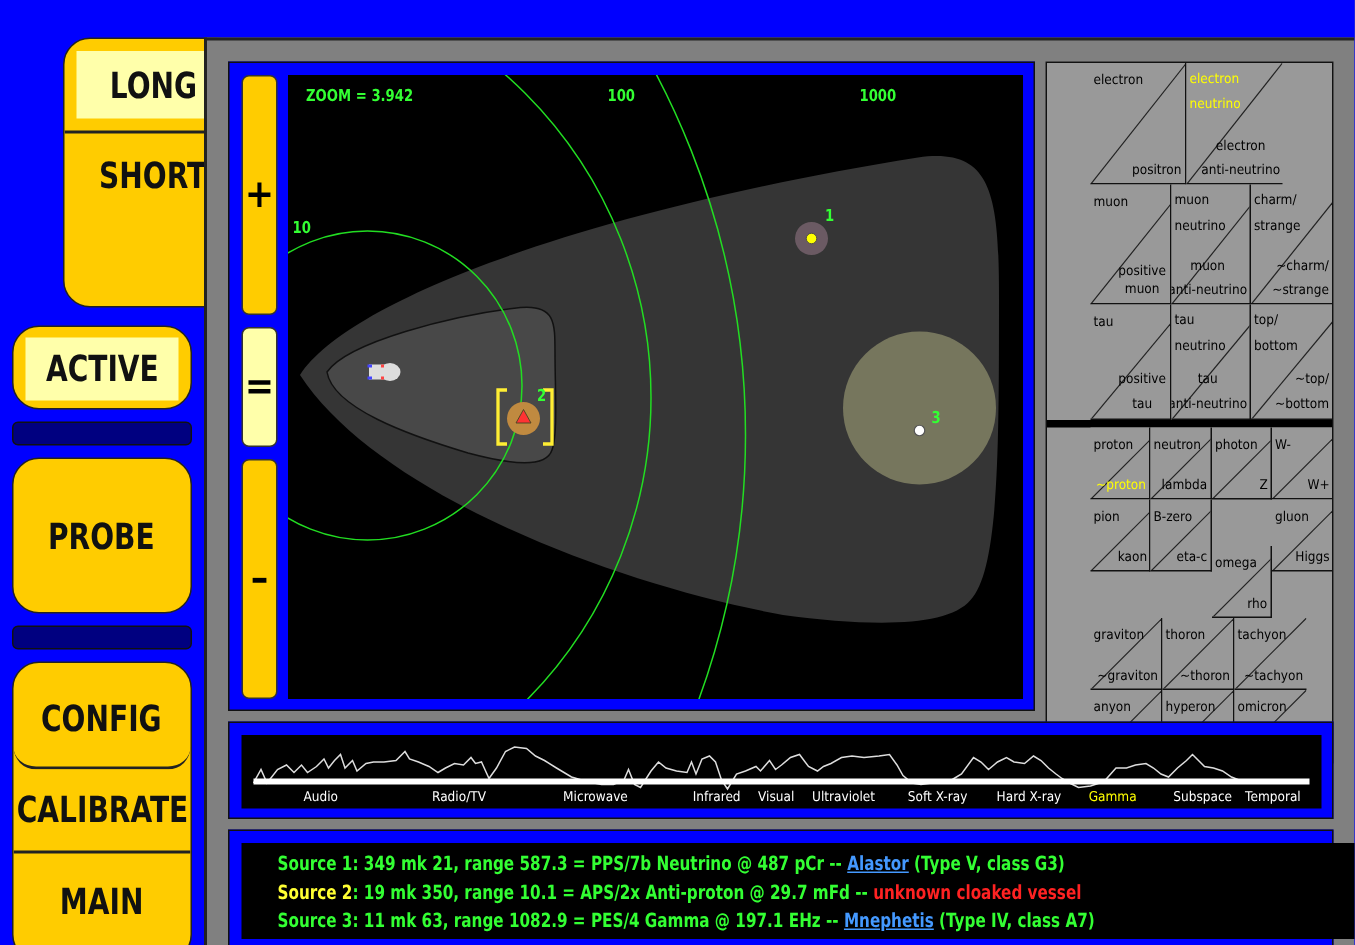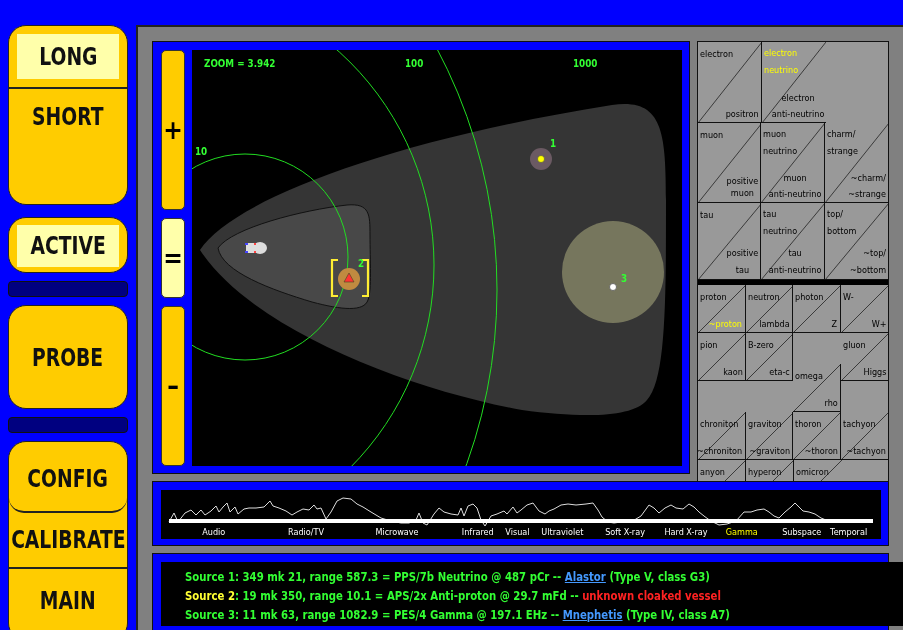--- a/index.html
+++ b/index.html
@@ -19,21 +19,21 @@
 
   
   .map-frame { position: absolute; left: 152px; top: 41px; width: 538px; height: 433px; background: #0000ff; border: 1px solid #111; }
   .zoom-btn { position: absolute; left: 8px; width: 24px; border: 1px solid #333; border-radius: 5px; display: flex; align-items: center; justify-content: center; font-weight: bold; font-size: 26px; color: #000; cursor: pointer; }
   .viewport { position: absolute; left: 39px; top: 8px; width: 490px; height: 416px; background: #000; overflow: hidden; }
   .viewport svg { position: absolute; left: 0; top: 0; }
   .map-text { position: absolute; color: #33ff33; font-size: 11px; font-weight: bold; font-family: "DejaVu Sans", sans-serif; transform: scaleX(0.8); transform-origin: left; white-space: nowrap; }
 
   
   .grid { position: absolute; left: 697px; top: 41px; width: 192px; border: 1px solid #111; background: #999; }
-  .grid-row { display: flex; }
+  .grid-row { display: flex; padding-left: 29px; }
   .cell { position: relative; border-right: 1px solid #111; border-bottom: 1px solid #111; background: #999999; overflow: hidden; cursor: pointer; font-size: 9px; color: #000; font-family: "DejaVu Sans", sans-serif; }
   .cell:last-child { border-right: none; }
   .cell .diag { position: absolute; inset: 0; }
   .cell .tl { position: absolute; left: 2px; top: 3px; line-height: 18px; white-space: nowrap; transform: scaleX(0.9); transform-origin: left; }
   .cell .br { position: absolute; right: 2px; bottom: 0px; line-height: 16px; text-align: right; white-space: nowrap; transform: scaleX(0.9); transform-origin: right; }
   .cell .yel { color: #ffff00; }
   .sep { height: 5px; background: #000; }
 
   
   .spec-frame { position: absolute; left: 152px; top: 481px; width: 737px; height: 65px; background: #0000ff; border: 1px solid #111; }
@@ -44,21 +44,21 @@
   .src-frame { position: absolute; left: 152px; top: 553px; width: 737px; height: 80px; background: #0000ff; border: 1px solid #111; }
   .src-inner { position: absolute; left: 8px; top: 8px; width: 752px; height: 64px; background: #000; padding: 5px 0 0 24px; }
   .src-line { font-size: 13px; font-weight: bold; color: #33ff33; line-height: 19px; white-space: nowrap; transform: scaleX(0.78); transform-origin: left; font-family: "DejaVu Sans", sans-serif; }
   .src-line .hl { color: #ffff33; }
   .src-line a { color: #4499ff; text-decoration: underline; cursor: pointer; }
   .src-line .red { color: #ff2222; }
 </style>
 </head>
 <body>
 
-<div class="btn-group" style="top:25px;height:180px;">
+<div class="btn-group" style="top:25px;height:180px;margin-left:34px;">
   <div class="btn-row sel" style="height:63px;">
     <div class="hl"></div>
     <span class="btn-label">LONG</span>
   </div>
   <div class="btn-row" style="height:56px;">
     <span class="btn-label">SHORT</span>
   </div>
 </div>
 
 <div class="btn-group" style="top:217px;height:56px;">
@@ -277,27 +277,20 @@
     </div>
     <div class="cell" style="width:48px;height:48px;">
       <svg class="diag" width="48" height="48">
           <line x1="0" y1="48" x2="48" y2="0" stroke="#222" stroke-width="0.8"></line>
         </svg>
       <span class="tl">gluon</span>
       <span class="br">Higgs</span>
     </div>
   </div>
   <div class="grid-row">
-    <div class="cell" style="width:48px;height:48px;">
-      <svg class="diag" width="48" height="48">
-          <line x1="0" y1="48" x2="48" y2="0" stroke="#222" stroke-width="0.8"></line>
-        </svg>
-      <span class="tl">chroniton</span>
-      <span class="br">~chroniton</span>
-    </div>
     <div class="cell" style="width:48px;height:48px;">
       <svg class="diag" width="48" height="48">
           <line x1="0" y1="48" x2="48" y2="0" stroke="#222" stroke-width="0.8"></line>
         </svg>
       <span class="tl">graviton</span>
       <span class="br">~graviton</span>
     </div>
     <div class="cell" style="width:48px;height:48px;">
       <svg class="diag" width="48" height="48">
           <line x1="0" y1="48" x2="48" y2="0" stroke="#222" stroke-width="0.8"></line>

